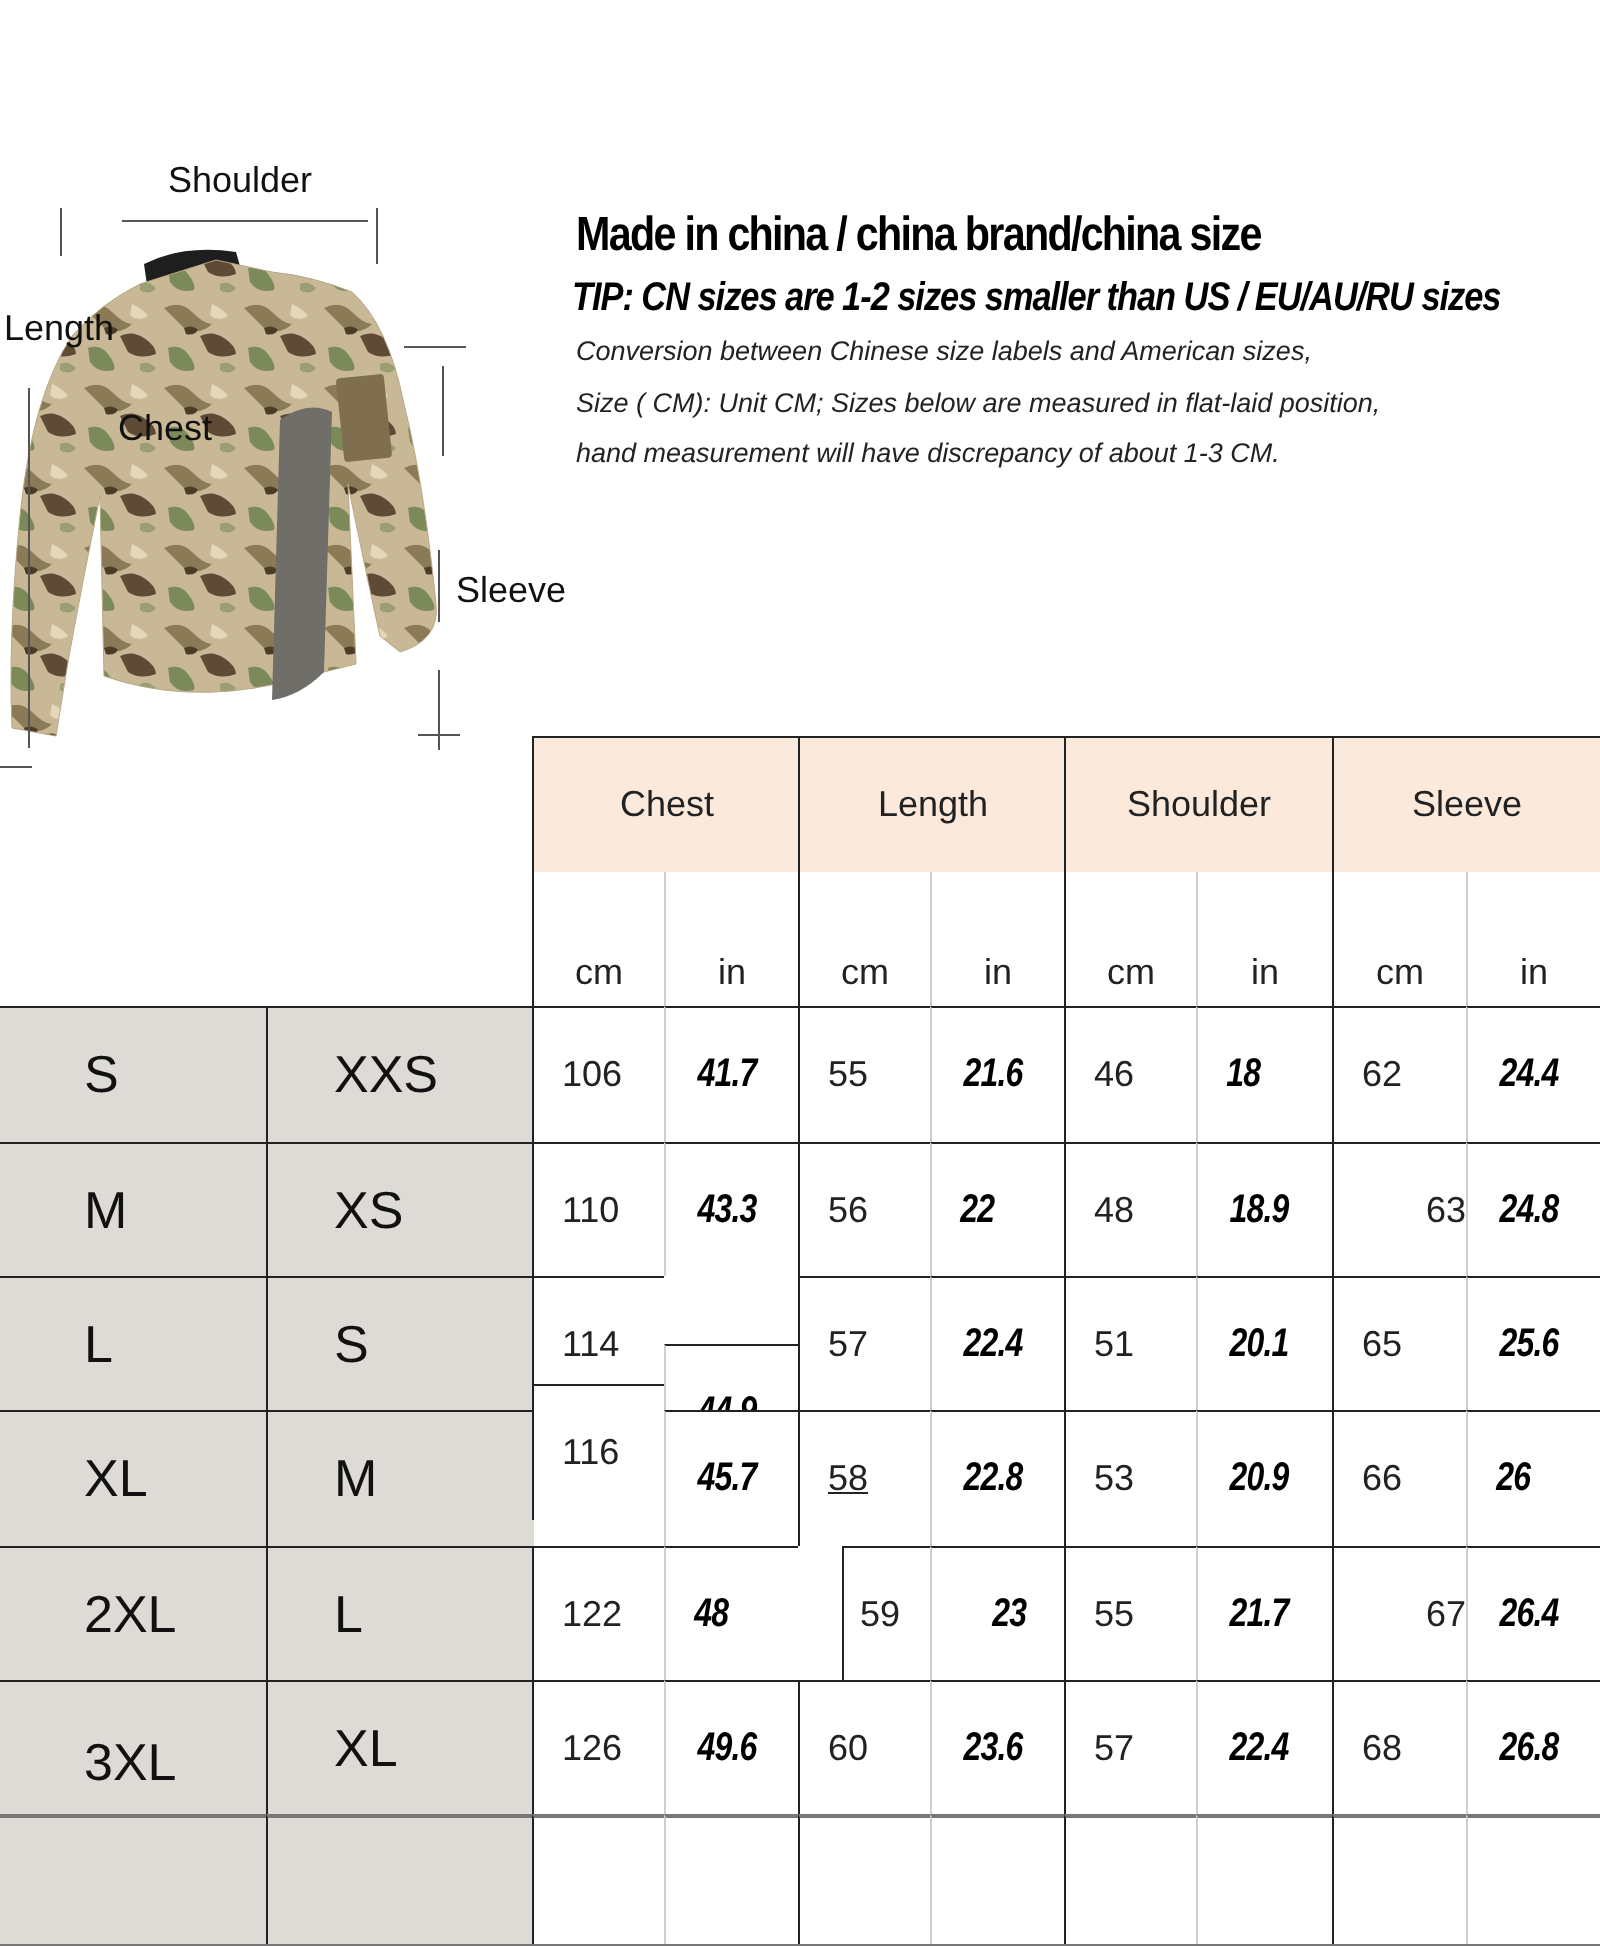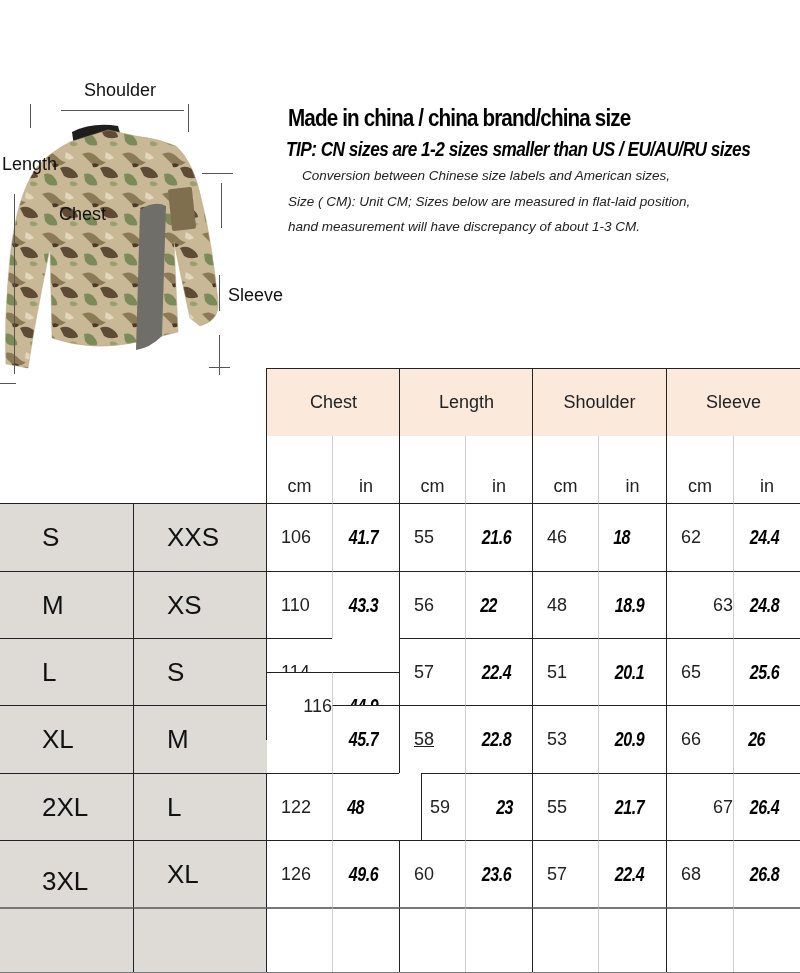--- a/index.html
+++ b/index.html
@@ -66,21 +66,21 @@
   <div class="line-h" style="left:202px;top:103px;width:31px;"></div>
   <div class="line-v" style="left:221px;top:113px;height:45px;"></div>
   <span class="dim-label" style="left:228px;top:215px;">Sleeve</span>
   <div class="line-v" style="left:219px;top:205px;height:36px;"></div>
   <div class="line-v" style="left:219px;top:265px;height:40px;"></div>
   <div class="line-h" style="left:209px;top:297px;width:21px;"></div>
 </div>
 
 <div class="abs title">Made in china / china brand/china size</div>
 <div class="abs tip">TIP: CN sizes are 1-2 sizes smaller than US / EU/AU/RU sizes</div>
-<div class="abs note" style="top:168px;margin-left:14px;">Conversion between Chinese size labels and American sizes,</div>
+<div class="abs note" style="top:168px;">Conversion between Chinese size labels and American sizes,</div>
 <div class="abs note" style="top:194px;">Size ( CM): Unit CM; Sizes below are measured in flat-laid position,</div>
 <div class="abs note" style="top:219px;">hand measurement will have discrepancy of about 1-3 CM.</div>
 
 <div class="abs" style="left:0;top:0;width:800px;height:973px;pointer-events:none;">
 
   <div class="cell hdr bl bt" style="left:266px;top:368px;width:134px;height:68px;">
       <span>Chest</span>
     </div>
   <div class="cell hdr bl bt" style="left:399px;top:368px;width:134px;height:68px;">
       <span>Length</span>
@@ -209,21 +209,21 @@
       </div>
       <div class="cell num bt blt" style="left: 733px; top: 638px; width: 67px; height: 67px; justify-content: flex-start; padding-left: 12px;">
         <span class="inch">25.6</span>
       </div>
       <div class="cell gray bt" style="left: 0px; top: 705px; width: 133px; height: 68px; padding-left: 42px;">
         <span>XL</span>
       </div>
       <div class="cell gray bl bt" style="left: 133px; top: 705px; width: 134px; height: 68px; padding-left: 33px;">
         <span>M</span>
       </div>
-      <div class="cell num bt bl" style="left: 266px; top: 672px; width: 66px; height: 68px; justify-content: flex-end; padding-left: 14px;">
+      <div class="cell num bt bl" style="left: 266px; top: 692px; width: 66px; height: 68px; justify-content: flex-start; padding-left: 14px;">
         <span>116</span>
       </div>
       <div class="cell num bt blt" style="left: 332px; top: 705px; width: 67px; height: 68px; justify-content: flex-start; padding-left: 12px;">
         <span class="inch">45.7</span>
       </div>
       <div class="cell num bt bl" style="left: 399px; top: 705px; width: 66px; height: 68px; justify-content: flex-start; padding-left: 14px; text-decoration: underline;">
         <span>58</span>
       </div>
       <div class="cell num bt blt" style="left: 465px; top: 705px; width: 67px; height: 68px; justify-content: flex-start; padding-left: 12px;">
         <span class="inch">22.8</span>

